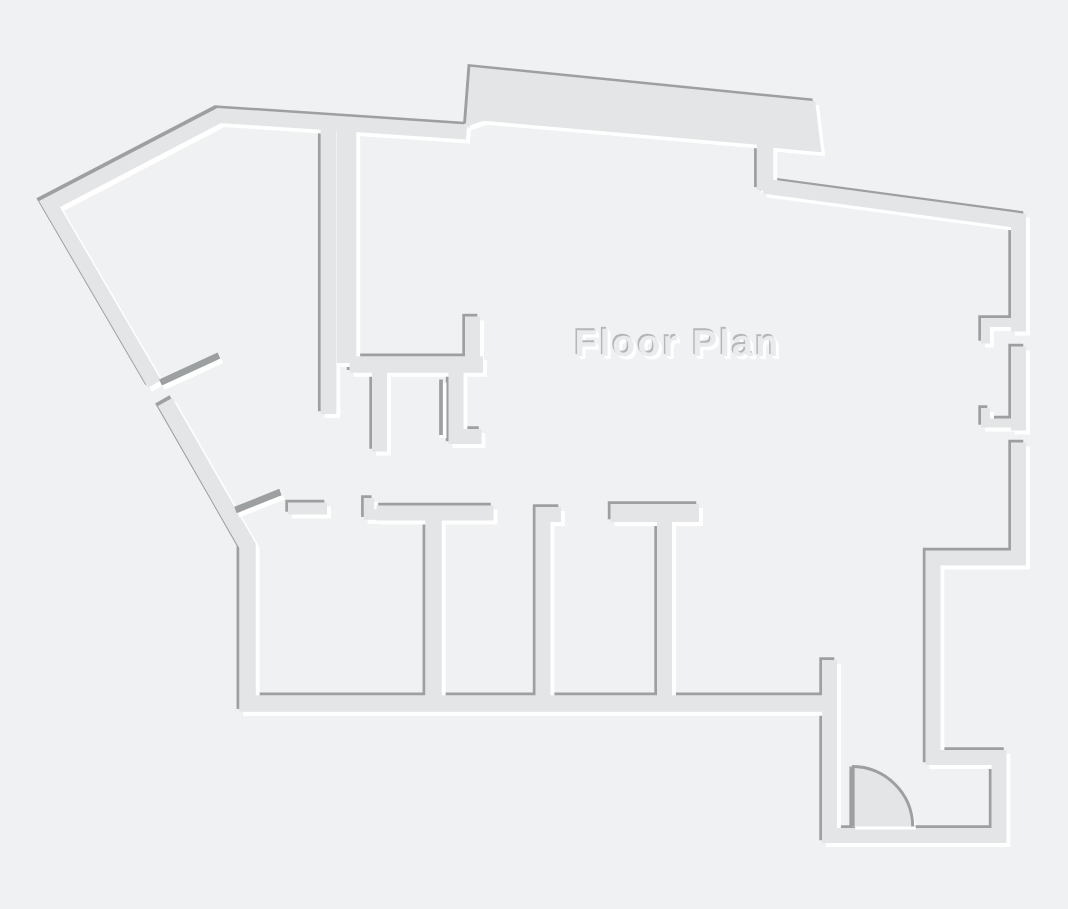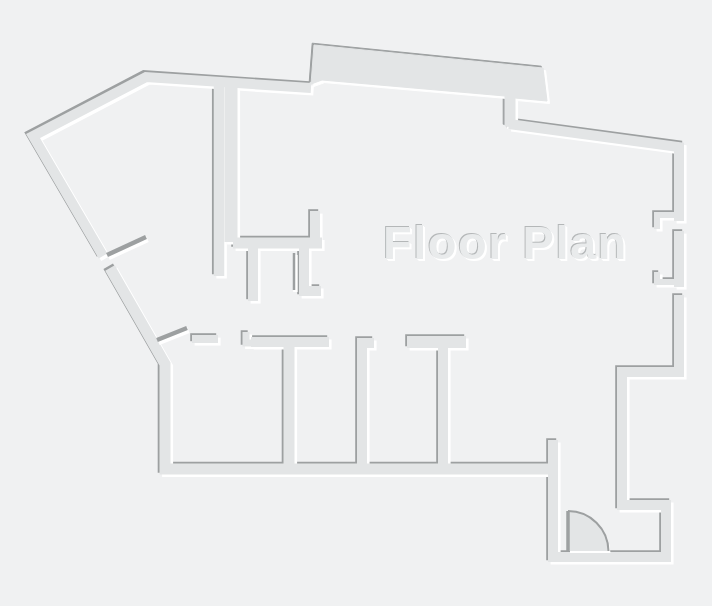--- a/index.html
+++ b/index.html
@@ -6,21 +6,21 @@
   body{
     width:712px;height:606px;overflow:hidden;
     background:#f0f1f2;
     font-family:"Liberation Sans", sans-serif;
   }
   .stage{position:relative;width:712px;height:606px;background:#f0f1f2;}
   .stage svg{position:absolute;left:0;top:0;}
   .plan-title{
     position:absolute;
     left:383px;top:215px;
-    font-size:47px;
+    font-size:25px;
     font-weight:bold;
     letter-spacing:1.5px;
     color:#e9ebec;
     text-shadow:-1px -1px 0 #b4b7b8, 2px 2px 0 #ffffff, 1px 1px 0 #ffffff;
     white-space:nowrap;
     user-select:none;
   }
 </style>
 </head>
 <body>

